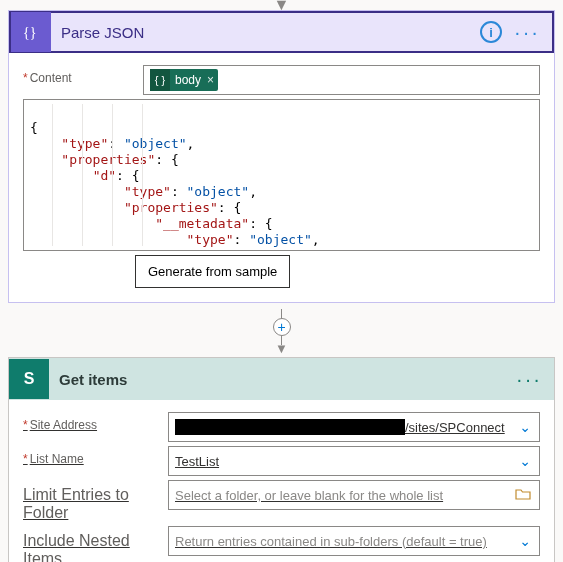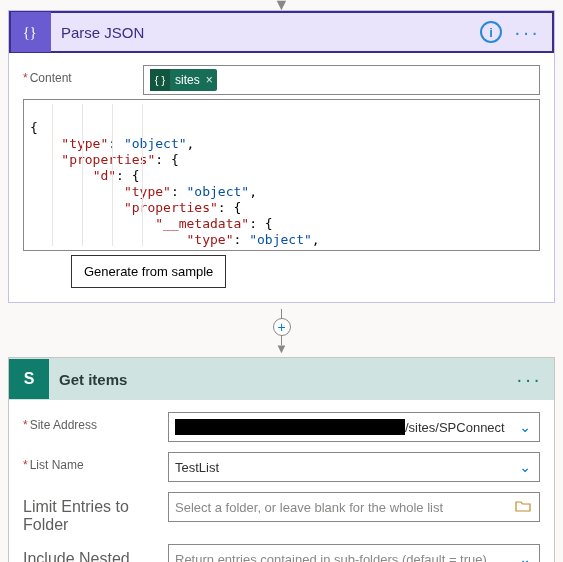--- a/index.html
+++ b/index.html
@@ -128,21 +128,21 @@
   .k-blue { color:#0451a5; }
   .brace { color:#000; }
   .guide {
     position:absolute; top:4px; bottom:4px; width:1px; background:#e8e6e4;
   }
   .btn-generate {
     border:1px solid #323130;
     background:#fff;
     padding:8px 12px;
     font-size:13px;
-    margin-left:48px;
+    margin-left:112px;
     cursor:pointer;
   }
   
   .card-get {
     margin: 4px 8px 0 8px;
     border:1px solid #c8c6c4;
     background:#fff;
   }
   .get-header {
     background:#cfe4e1;
@@ -192,21 +192,21 @@
     color:#c18b2e; font-size:14px; cursor:pointer;
   }
   .label-plain {
     width:145px;
     font-size:16px;
     color:#605e5c;
     padding-top:6px;
     flex-shrink:0;
   }
   .card-get .label { width:145px; }
-  .row-get { display:flex; align-items:flex-start; margin-bottom:10px; }
+  .row-get { display:flex; align-items:flex-start; margin-bottom:4px;text-decoration:underline; }
 </style>
 </head>
 <body>
 
 <div class="top-arrow">▼</div>
 
 <div class="card-parse">
   <div class="parse-header">
     <div class="parse-icon">
       <svg width="20" height="20" viewBox="0 0 20 20">
@@ -217,21 +217,21 @@
     <div class="hdr-info">i</div>
     <div class="hdr-dots">···</div>
   </div>
   <div class="card-parse-body">
 
     <div class="row">
       <div class="label req">Content</div>
       <div class="fieldbox">
         <span class="token">
           <span class="tk-icon">{ }</span>
-          <span>sites</span>
+          <span>body</span>
           <span class="tk-x">×</span>
         </span>
       </div>
     </div>
 
     <div class="row">
       <div class="schemabox">
 <span class="guide" style="left:28px"></span><span class="guide" style="left:58px"></span><span class="guide" style="left:88px"></span><span class="guide" style="left:118px"></span><span class="brace">{</span>
     <span class="k-red">"type"</span><span class="brace">: </span><span class="k-blue">"object"</span><span class="brace">,</span>
     <span class="k-red">"properties"</span><span class="brace">: {</span>

